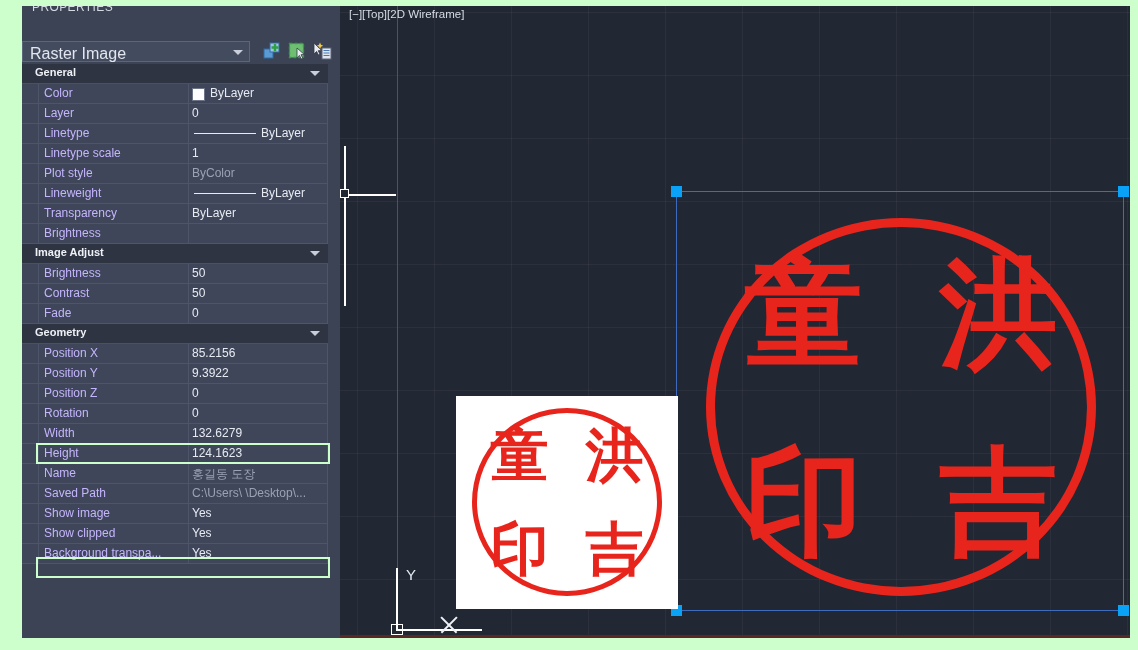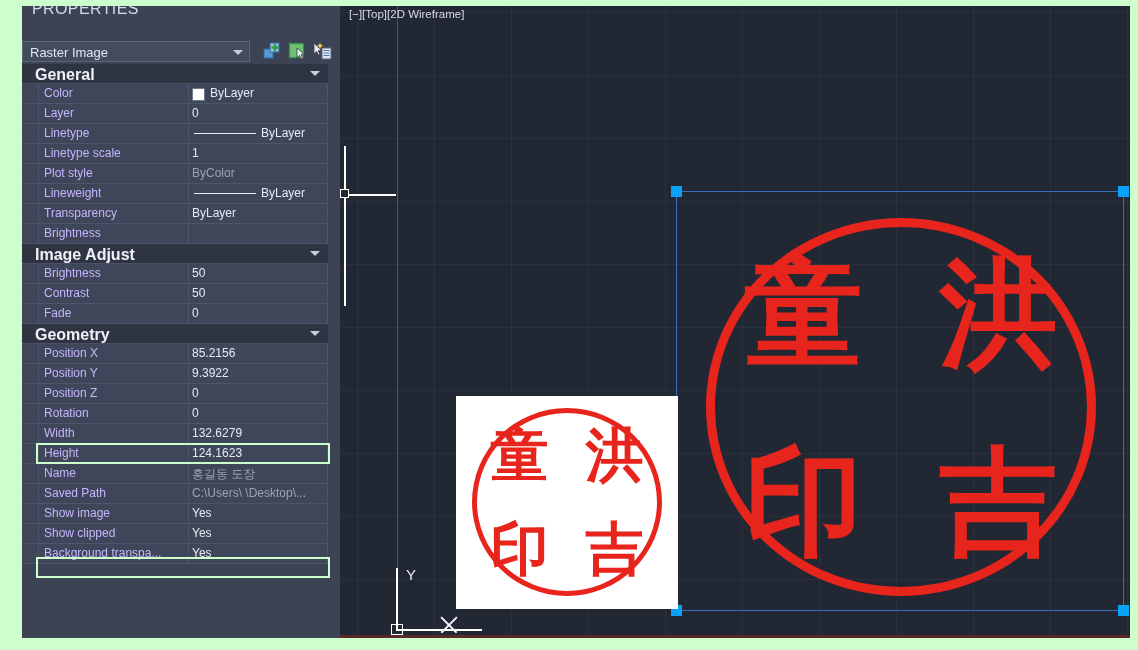--- a/index.html
+++ b/index.html
@@ -40,21 +40,21 @@
     top: 0;
     width: 318px;
     height: 632px;
     background: #3c4354;
   }
 
   .palette-title {
     position: absolute;
     left: 10px;
     top: -6px;
-    font-size: 16px;
+    font-size: 12px;
     letter-spacing: .4px;
     color: #d6dae3;
     font-family: "Liberation Sans", sans-serif;
   }
 
   
   .ctrl-row {
     position: absolute;
     left: 0;
     top: 30px;
@@ -68,21 +68,21 @@
     width: 228px;
     height: 21px;
     background: #434b5e;
     border: 1px solid #5c657a;
     box-sizing: border-box;
   }
   .obj-select-label {
     position: absolute;
     left: 7px;
     top: 3px;
-    font-size: 13px;
+    font-size: 16px;
     color: #e2e6ee;
     font-family: "Liberation Sans", sans-serif;
   }
   .obj-select-arrow {
     position: absolute;
     right: 6px;
     top: 8px;
     width: 0; height: 0;
     border-left: 5px solid transparent;
     border-right: 5px solid transparent;
@@ -108,21 +108,21 @@
   .sect {
     position: relative;
     height: 19px;
     background: #2e3442;
     border-bottom: 1px solid #4a5165;
   }
   .sect-label {
     position: absolute;
     left: 13px;
     top: 2px;
-    font-size: 16px;
+    font-size: 11px;
     font-weight: bold;
     color: #eef1f6;
     font-family: "Liberation Sans", sans-serif;
   }
   .sect-arrow {
     position: absolute;
     right: 8px;
     top: 7px;
     width: 0; height: 0;
     border-left: 5px solid transparent;

